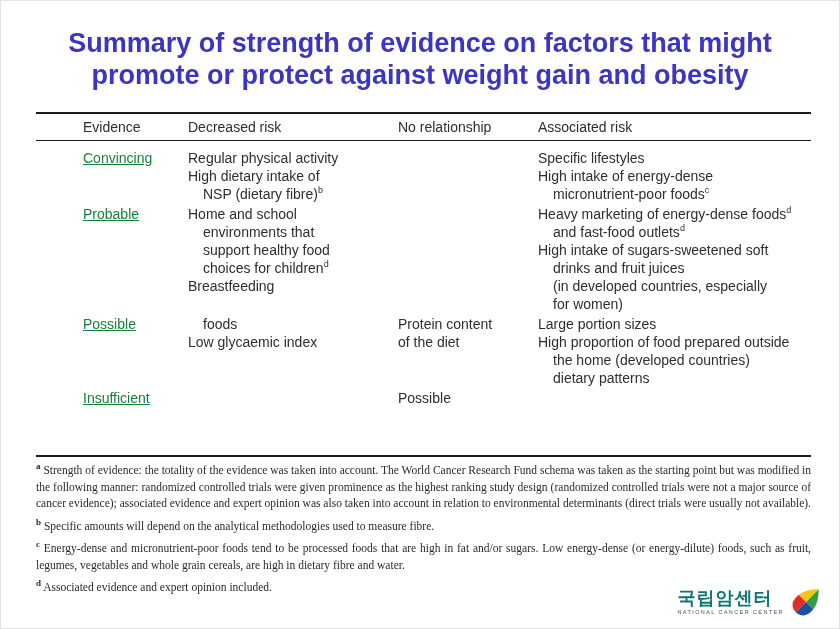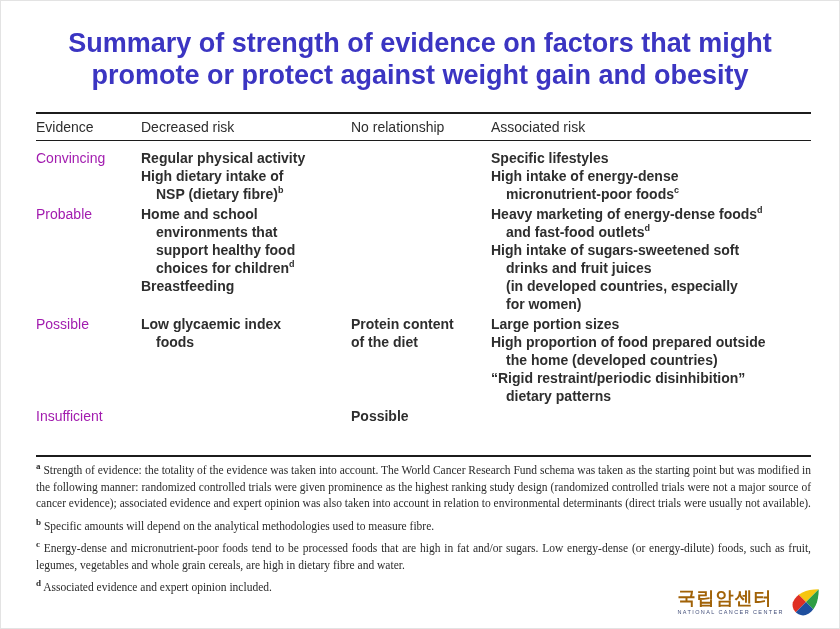--- a/index.html
+++ b/index.html
@@ -13,44 +13,44 @@
     text-align:center; font-weight:bold; font-size:27px; line-height:32px;
     color:var(--accent, #3b35c2); letter-spacing:0;
   }
   .rule { position:absolute; left:35px; width:775px; background:#1c1c1c; }
   .rule-top    { top:111px; height:2px; }
   .rule-header { top:139px; height:1px; }
   .rule-bottom { top:454px; height:2px; }
 
   .tbl { position:absolute; left:35px; top:117px; width:775px; font-size:14px; line-height:18px; }
   .tbl-header, .tbl-row {
-    display:grid; grid-template-columns:105px 210px 140px 1fr; column-gap:0;
+    display:grid; grid-template-columns:105px 210px 140px 1fr; column-gap:0;margin-left:47px;
   }
   .tbl-header { margin-bottom:9px; }
   .tbl-body { margin-top:13px; }
   .tbl-row { margin-bottom:2px; }
   .hdr-cell { color:#2e2e2e; }
-  .row-label { color:#a21caf; }
-  .cell-line { white-space:nowrap;font-weight:bold; }
+  .row-label { color:#15803d;text-decoration:underline; }
+  .cell-line { white-space:nowrap; }
   .cell-line.indent { padding-left:15px; }
   sup { font-size:9px; line-height:0; vertical-align:super; }
 
   .footnotes {
     position:absolute; left:35px; top:461px; width:775px;
     font-size:11.5px; line-height:16.5px; color:#2a2a2a; text-align:justify;
   }
   .footnote { margin:0 0 6px 0;font-family:Liberation Serif, serif; }
   .footnote .fn-marker { font-weight:bold; font-size:9px; }
 
   .logo {
     position:absolute; right:14px; bottom:6px;
     display:flex; align-items:center; gap:3px;
   }
   .logo-text { text-align:left; }
-  .logo-kr { font-weight:bold; font-size:18px; letter-spacing:1px; color:#a16207; line-height:18px; }
+  .logo-kr { font-weight:bold; font-size:18px; letter-spacing:1px; color:#0f766e; line-height:18px; }
   .logo-en { font-size:5.5px; letter-spacing:1.4px; color:#44507a; margin-top:2px; }
   .leaf-svg { width:38px; height:40px; display:block; }
   .leaf-yellow { fill:var(--leaf_yellow,#f6c60f); }
   .leaf-green  { fill:var(--leaf_green,#2f9e44); }
   .leaf-red    { fill:var(--leaf_red,#df3023); }
   .leaf-blue   { fill:var(--leaf_blue,#1f4f9e); }
 </style>
 </head>
 <body>
 
@@ -100,32 +100,31 @@
             <div class="cell-line indent">and fast-food outlets<sup>d</sup></div>
             <div class="cell-line">High intake of sugars-sweetened soft</div>
             <div class="cell-line indent">drinks and fruit juices</div>
             <div class="cell-line indent">(in developed countries, especially</div>
             <div class="cell-line indent">for women)</div>
           </div>
         </div>
         <div class="tbl-row">
           <div class="row-label">Possible</div>
           <div class="cell">
+            <div class="cell-line indent">foods</div>
             <div class="cell-line">Low glycaemic index</div>
-            <div class="cell-line indent">foods</div>
           </div>
           <div class="cell">
             <div class="cell-line">Protein content</div>
             <div class="cell-line">of the diet</div>
           </div>
           <div class="cell">
             <div class="cell-line">Large portion sizes</div>
             <div class="cell-line">High proportion of food prepared outside</div>
             <div class="cell-line indent">the home (developed countries)</div>
-            <div class="cell-line">“Rigid restraint/periodic disinhibition”</div>
             <div class="cell-line indent">dietary patterns</div>
           </div>
         </div>
         <div class="tbl-row">
           <div class="row-label">Insufficient</div>
           <div class="cell"></div>
           <div class="cell">
             <div class="cell-line">Possible</div>
           </div>
         </div>

